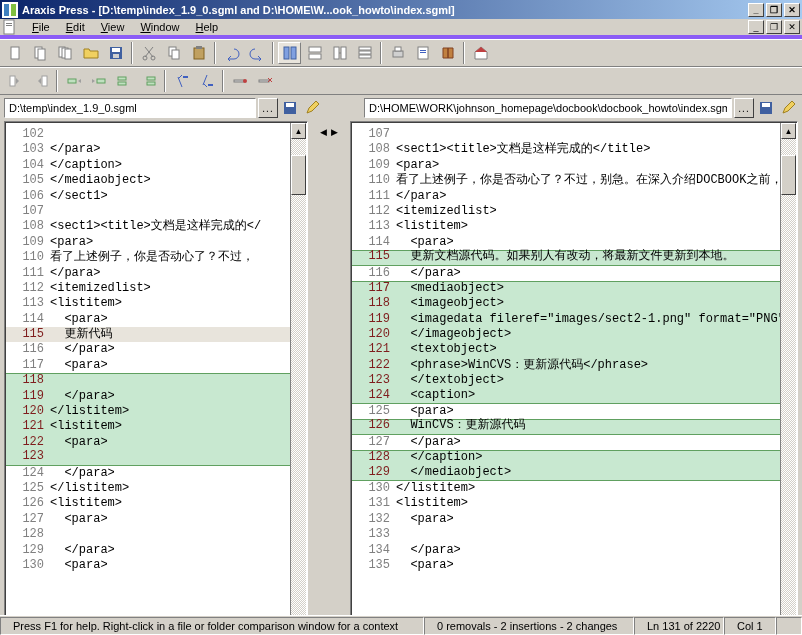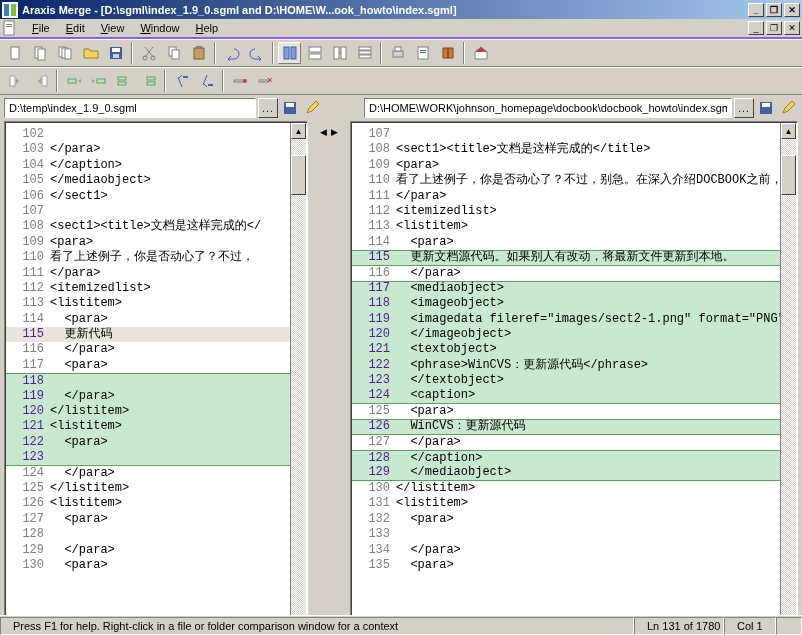--- a/index.html
+++ b/index.html
@@ -39,21 +39,21 @@
     display: flex; align-items: center; justify-content: center;
     font-family: Arial; font-size: 9px;
     color:#000;
   }
   .menubar {
     background: #d4d0c8;
     display: flex;
     align-items: center;
     padding: 1px 2px;
     height: 20px;
-    border-bottom: 2px solid #8b5cf6;
+    border-bottom: 4px solid #8b5cf6;
   }
   .menubar .appicon {
     width: 16px; height: 16px; margin-right: 6px;
     display:flex;align-items:center;justify-content:center;
   }
   .menubar .menuitem {
     padding: 2px 8px;
     cursor: default;
   }
   .menubar .menuitem u { text-decoration: underline; }
@@ -148,21 +148,21 @@
     font-family: "Courier New", monospace;
     font-size: 12px;
     line-height: 15.4px;
     position:relative;
     white-space: pre;
     background:#fff;
   }
   .coderow {
     display:flex;
     height:15.4px;
-    align-items:center;
+    align-items:flex-end;
   }
   .gutter-ind {
     width:12px; flex-shrink:0;
     text-align:center;
     color:#000;
     font-size:10px;
   }
   .ln {
     width: 30px;
     text-align: right;
@@ -170,21 +170,21 @@
     color: #808080;
     flex-shrink:0;
   }
   .txt {
     flex:1;
     padding-left: 2px;
     color:#000;
     overflow:hidden;
   }
   .txt.red { color: #000000; }
-  .ln.red { color: #4c1d95; }
+  .ln.red { color: #7f1d1d; }
   .coderow.green { background:#c8e8d0; }
   .coderow.green-border-top { border-top:1px solid #60a060; }
   .coderow.green-border-bot { border-bottom:1px solid #60a060; }
   .coderow.sel { background:#e8e4dc; }
   .right-arrow {
     width:14px; flex-shrink:0;
     text-align:center;
     font-size:10px;
     color:#000;
   }
@@ -227,21 +227,21 @@
 </head>
 <body>
 
 <div class="titlebar">
   <span class="icon">
     <svg viewBox="0 0 16 16">
         <rect x="2" y="2" width="5" height="12" fill="#4080c0"></rect>
         <rect x="9" y="2" width="5" height="12" fill="#80c040"></rect>
       </svg>
   </span>
-  <span class="title">Araxis Merge - [D:\sgml\index_1.9_0.sgml and D:\HOME\W...ook_howto\index.sgml]</span>
+  <span class="title">Araxis Press - [D:\temp\index_1.9_0.sgml and D:\HOME\W...ook_howto\index.sgml]</span>
   <div class="winbtns">
     <div class="winbtn">_</div>
     <div class="winbtn">❐</div>
     <div class="winbtn">✕</div>
   </div>
 </div>
 
 <div class="menubar">
   <span class="appicon">
     <svg viewBox="0 0 16 16">
@@ -510,16 +510,17 @@
         <div class="track">
           <div class="thumb" style="top:16px;height:40px;"></div>
         </div>
         <div class="sbtn">▼</div>
     </div>
   </div>
 </div>
 
 <div class="statusbar">
   <div class="cell" style="flex:1;">Press F1 for help. Right-click in a file or folder comparison window for a context</div>
-  <div class="cell" style="width:90px;">Ln 131 of 1780</div>
+  <div class="cell" style="width:210px;">0 removals - 2 insertions - 2 changes</div>
+  <div class="cell" style="width:90px;">Ln 131 of 2220</div>
   <div class="cell" style="width:52px;">Col 1</div>
   <div class="cell" style="width:18px;"></div>
 </div>
 
 </body></html>

